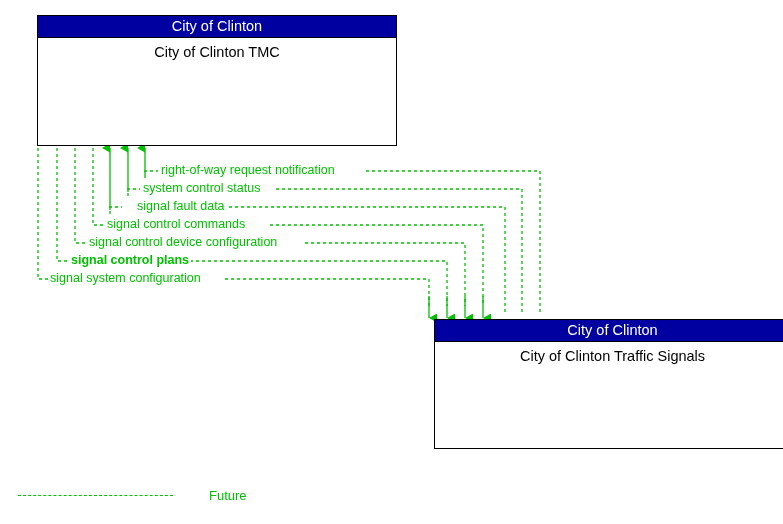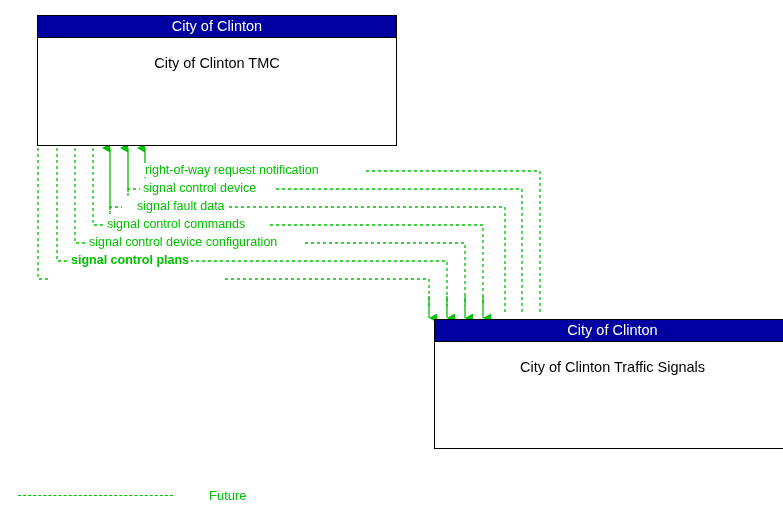--- a/index.html
+++ b/index.html
@@ -38,21 +38,21 @@
     height: 22px;
     border-bottom: 1px solid #000000;
     white-space: nowrap;
     overflow: hidden;
   }
   .entity-name {
     text-align: center;
     color: #000000;
     font-size: 14.5px;
     line-height: 20px;
-    padding-top: 15px;
+    padding-top: 4px;
     white-space: nowrap;
     overflow: hidden;
   }
   #box-tmc {
     left: 14px;
     top: 15px;
     width: 360px;
     height: 131px;
   }
   #box-signals {
@@ -149,31 +149,32 @@
   <div class="entity-box" id="box-tmc">
     <div class="entity-titlebar">City of Clinton</div>
     <div class="entity-name">City of Clinton TMC</div>
   </div>
 
   <div class="entity-box" id="box-signals">
     <div class="entity-titlebar">City of Clinton</div>
     <div class="entity-name">City of Clinton Traffic Signals</div>
   </div>
 
-  <div class="flow-label" style="left:143px; top:163px;">right-of-way request notification</div>
+  <div class="flow-label" style="left:159px; top:163px;">right-of-way request notification</div>
 
-  <div class="flow-label" style="left:141px; top:181px;">signal control device</div>
+  <div class="flow-label" style="left:141px; top:181px;">system control status</div>
 
   <div class="flow-label" style="left:123px; top:199px;margin-left:12px;">signal fault data</div>
 
   <div class="flow-label" style="left:87px; top:235px;">signal control device configuration</div>
 
   <div class="flow-label" style="left:105px; top:217px;">signal control commands</div>
 
   <div class="flow-label" style="left:69px; top:253px;font-weight:bold;">signal control plans</div>
 
+  <div class="flow-label" style="left:48px; top:271px;">signal system configuration</div>
 
   <div id="legend">
     <div id="legend-swatch"></div>
     <div id="legend-label">Future</div>
   </div>
 
 </div>
 
 </body></html>

